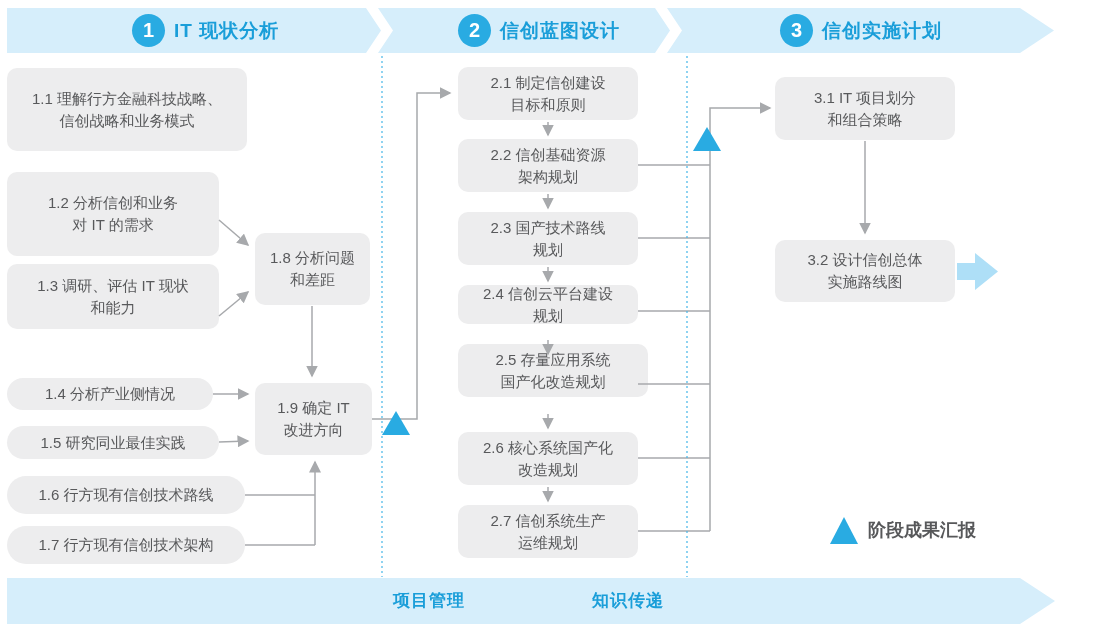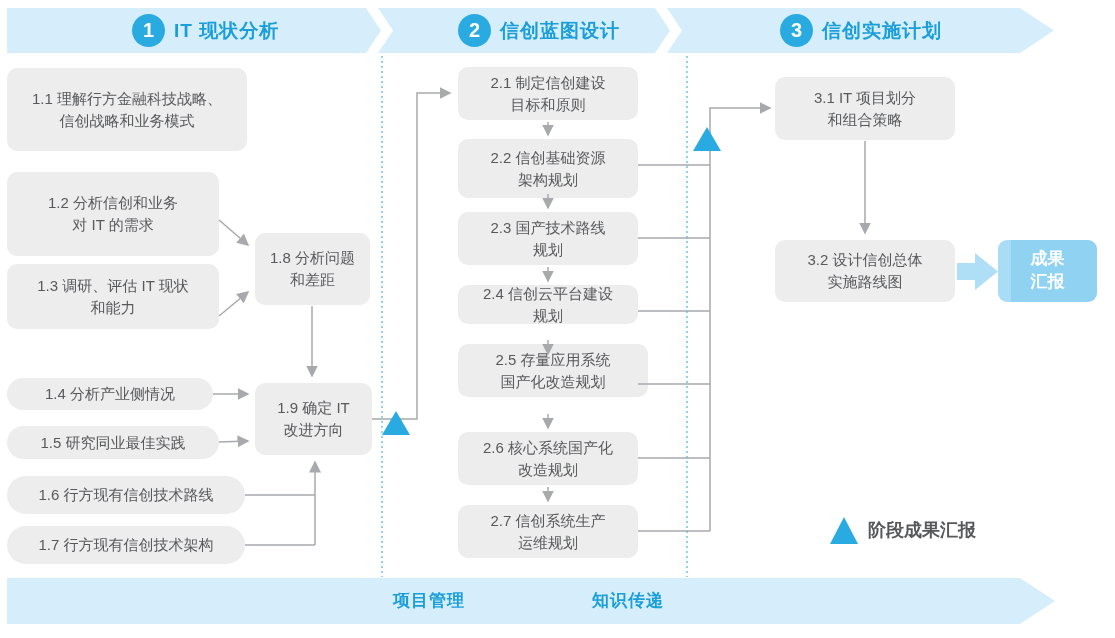--- a/index.html
+++ b/index.html
@@ -66,40 +66,38 @@
   <div class="box pill" style="left:7px;top:426px;width:212px;height:33px">1.5 研究同业最佳实践</div>
   <div class="box pill" style="left:7px;top:476px;width:238px;height:38px">1.6 行方现有信创技术路线</div>
   <div class="box pill" style="left:7px;top:526px;width:238px;height:38px">1.7 行方现有信创技术架构</div>
   <div class="box" style="left:255px;top:233px;width:115px;height:72px">1.8 分析问题
 和差距</div>
   <div class="box" style="left:255px;top:383px;width:117px;height:72px">1.9 确定 IT
 改进方向</div>
 
   <div class="box" style="left:458px;top:67px;width:180px;height:53px">2.1 制定信创建设
 目标和原则</div>
-  <div class="box" style="left:458px;top:139px;width:180px;height:59px">2.2 信创基础资源
+  <div class="box" style="left:458px;top:139px;width:180px;height:53px">2.2 信创基础资源
 架构规划</div>
   <div class="box" style="left:458px;top:212px;width:180px;height:53px">2.3 国产技术路线
 规划</div>
   <div class="box" style="left:458px;top:285px;width:180px;height:39px">2.4 信创云平台建设
 规划</div>
   <div class="box" style="left:458px;top:344px;width:190px;height:53px">2.5 存量应用系统
 国产化改造规划</div>
   <div class="box" style="left:458px;top:432px;width:180px;height:53px">2.6 核心系统国产化
 改造规划</div>
   <div class="box" style="left:458px;top:505px;width:180px;height:53px">2.7 信创系统生产
 运维规划</div>
 
   <div class="box" style="left:775px;top:77px;width:180px;height:63px">3.1 IT 项目划分
 和组合策略</div>
   <div class="box" style="left:775px;top:240px;width:180px;height:62px">3.2 设计信创总体
 实施路线图</div>
 
-  <div class="result">成果
-汇报</div>
 
   <svg id="wires" width="1115" height="638" viewBox="0 0 1115 638">
     <defs>
       <marker id="ah" markerWidth="9" markerHeight="8" refX="7" refY="4" orient="auto">
         <path d="M0,0 L8,4 L0,8 z" fill="#a7a9ac"></path>
       </marker>
     </defs>
     <g stroke="#a7a9ac" stroke-width="1.5" fill="none">
       <path d="M219,220 L248,245" marker-end="url(#ah)"></path>
       <path d="M219,316 L248,292" marker-end="url(#ah)"></path>

